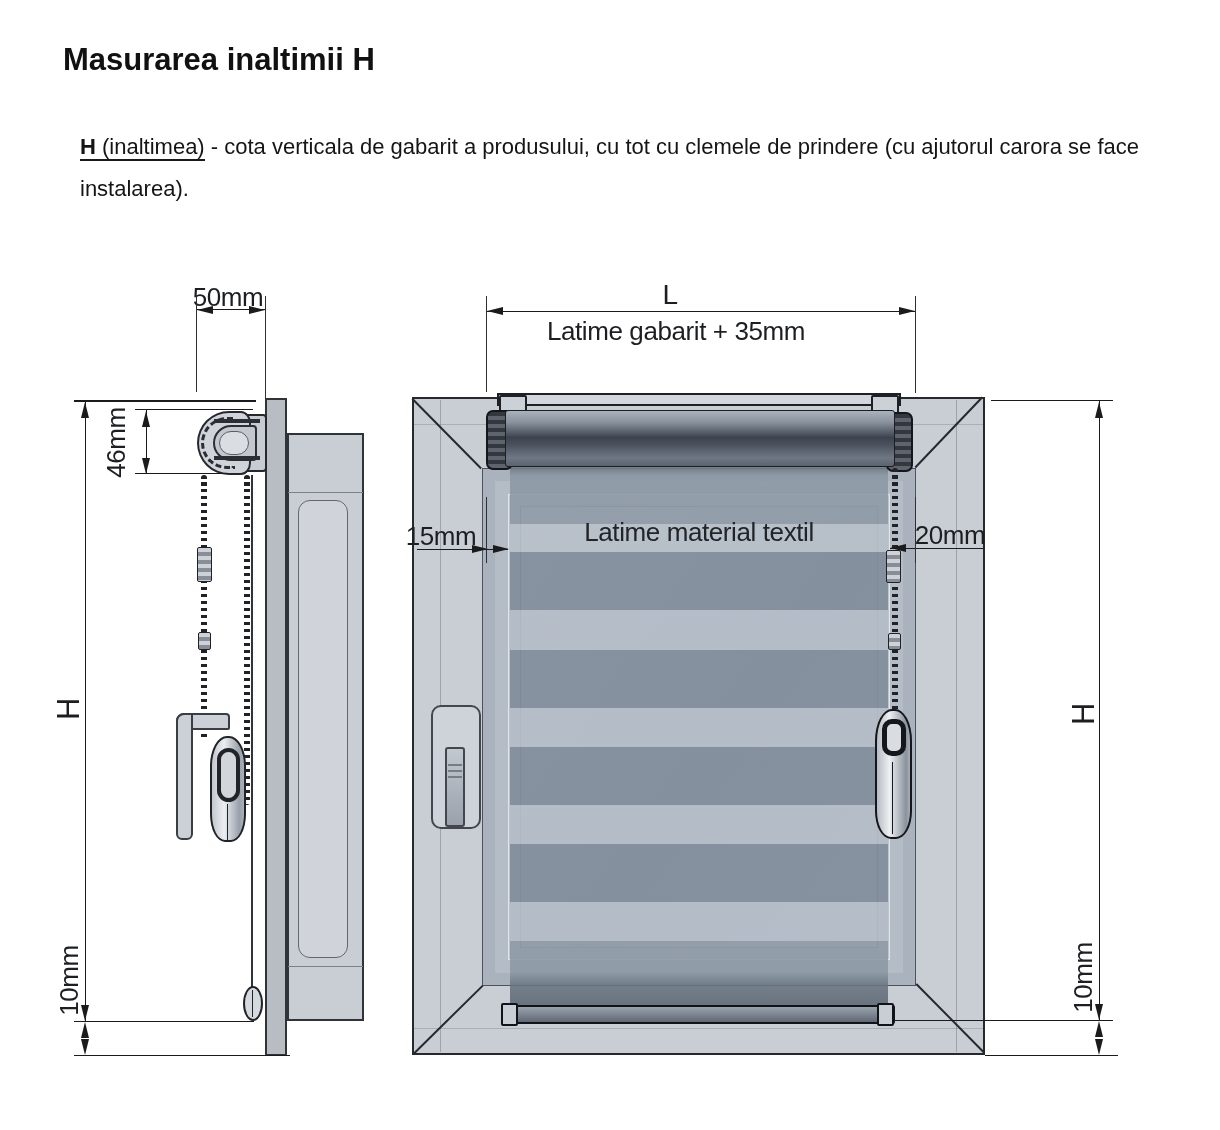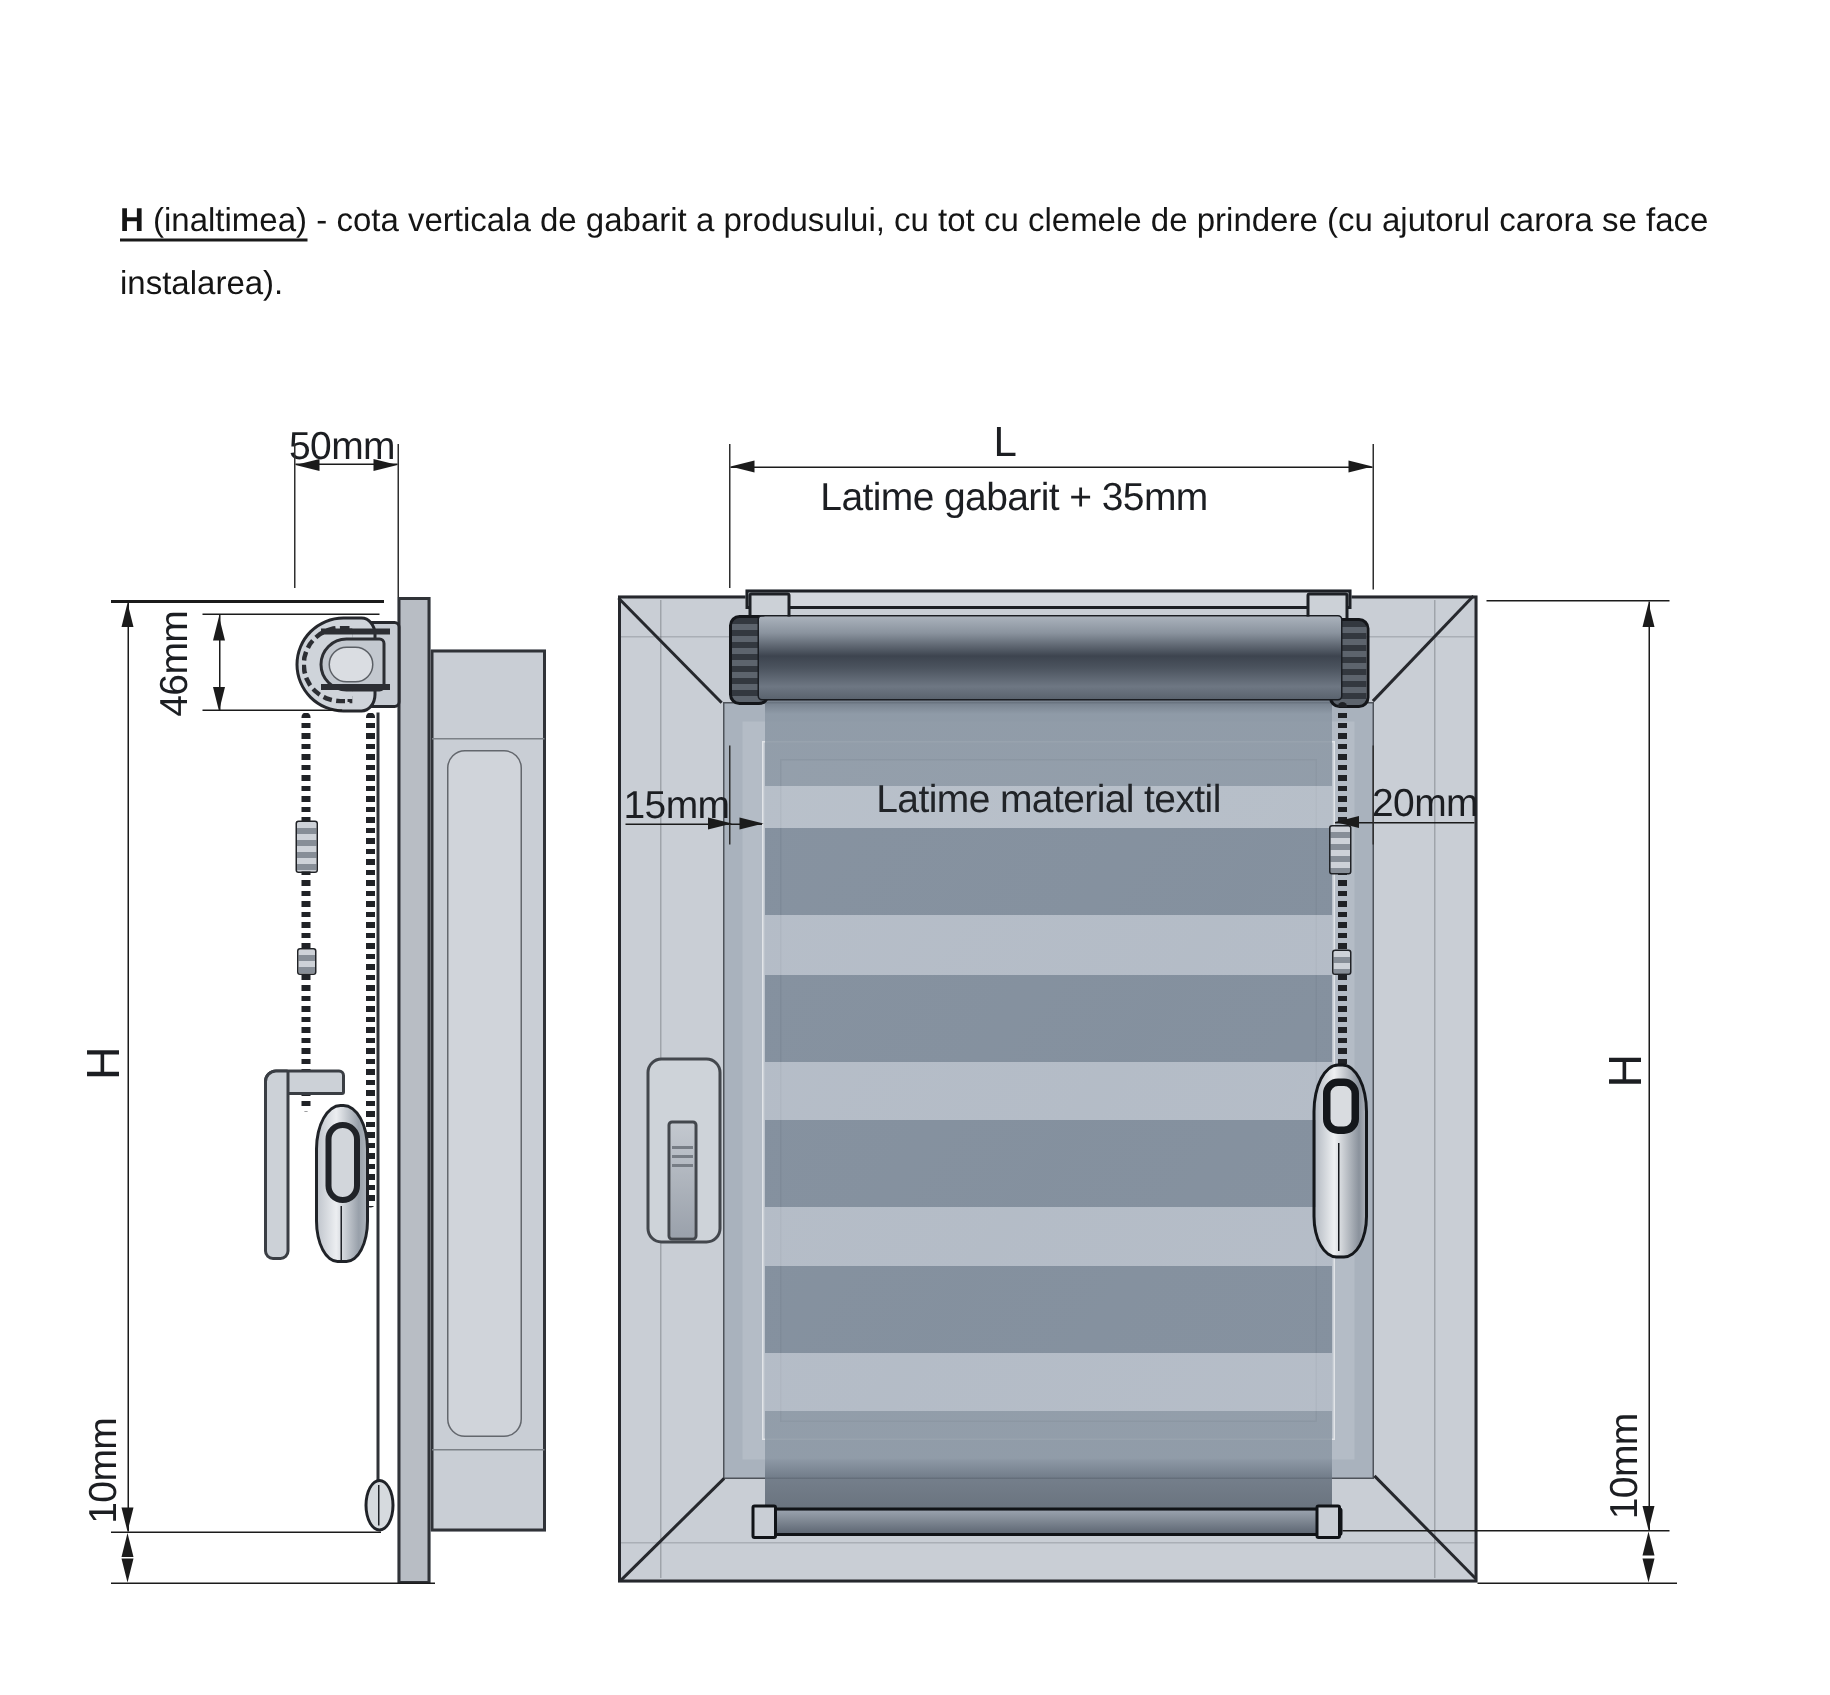--- a/index.html
+++ b/index.html
@@ -25,20 +25,21 @@
   .title{position:absolute;left:63px;top:42px;font-size:31px;font-weight:700;color:#111;}
   .desc{position:absolute;left:80px;top:126px;width:1150px;font-size:22px;line-height:42px;color:#151515;}
   .desc .u{border-bottom:2px solid #1a1a1a;}
   .desc b{font-weight:700;}
 </style>
 </head>
 <body>
 
 <div class="canvas">
 
+  <div class="title">Masurarea inaltimii H</div>
   <div class="desc"><span class="u"><b>H</b><span> (inaltimea)</span></span><span> - cota verticala de gabarit a produsului, cu tot cu clemele de prindere (cu ajutorul carora se face instalarea).</span></div>
 
   <div>
 
     <div class="abs" style="left:412px;top:397px;width:573px;height:658px;background:var(--frame);border:2.5px solid var(--outline);box-sizing:border-box;"></div>
     <div class="abs" style="left:440px;top:400px;width:1px;height:652px;background:rgba(80,85,92,.35);"></div>
     <div class="abs" style="left:956px;top:400px;width:1px;height:652px;background:rgba(80,85,92,.35);"></div>
     <div class="abs" style="left:414px;top:424px;width:569px;height:1px;background:rgba(80,85,92,.25);"></div>
     <div class="abs" style="left:414px;top:1028px;width:569px;height:1px;background:rgba(80,85,92,.25);"></div>
 
@@ -154,21 +155,21 @@
   <div>
 
     <div class="lab" style="left:600px;top:279px;width:140px;font-size:28px;">L</div>
     <div class="xline" style="left:486px;top:296px;height:96px;"></div>
     <div class="xline" style="left:915px;top:296px;height:97px;"></div>
     <div class="hline" style="left:487px;top:310.5px;width:428px;"></div>
     <div class="al" style="left:487px;top:306.5px;"></div>
     <div class="ar" style="left:899px;top:306.5px;"></div>
     <div class="lab" style="left:476px;top:316px;width:400px;">Latime gabarit + 35mm</div>
 
-    <div class="lab" style="left:406px;top:521px;width:90px;">15mm</div>
+    <div class="lab" style="left:396px;top:521px;width:90px;">15mm</div>
     <div class="hline" style="left:417px;top:548.5px;width:91px;"></div>
     <div class="xline" style="left:486px;top:497px;height:66px;"></div>
     <div class="ar" style="left:472px;top:544.5px;"></div>
     <div class="ar" style="left:493px;top:544.5px;"></div>
 
     <div class="lab" style="left:499px;top:517px;width:400px;color:#212428;">Latime material textil</div>
 
     <div class="lab" style="left:905px;top:520px;width:90px;">20mm</div>
     <div class="hline" style="left:890px;top:547.5px;width:93px;"></div>
     <div class="xline" style="left:915px;top:497px;height:66px;"></div>

